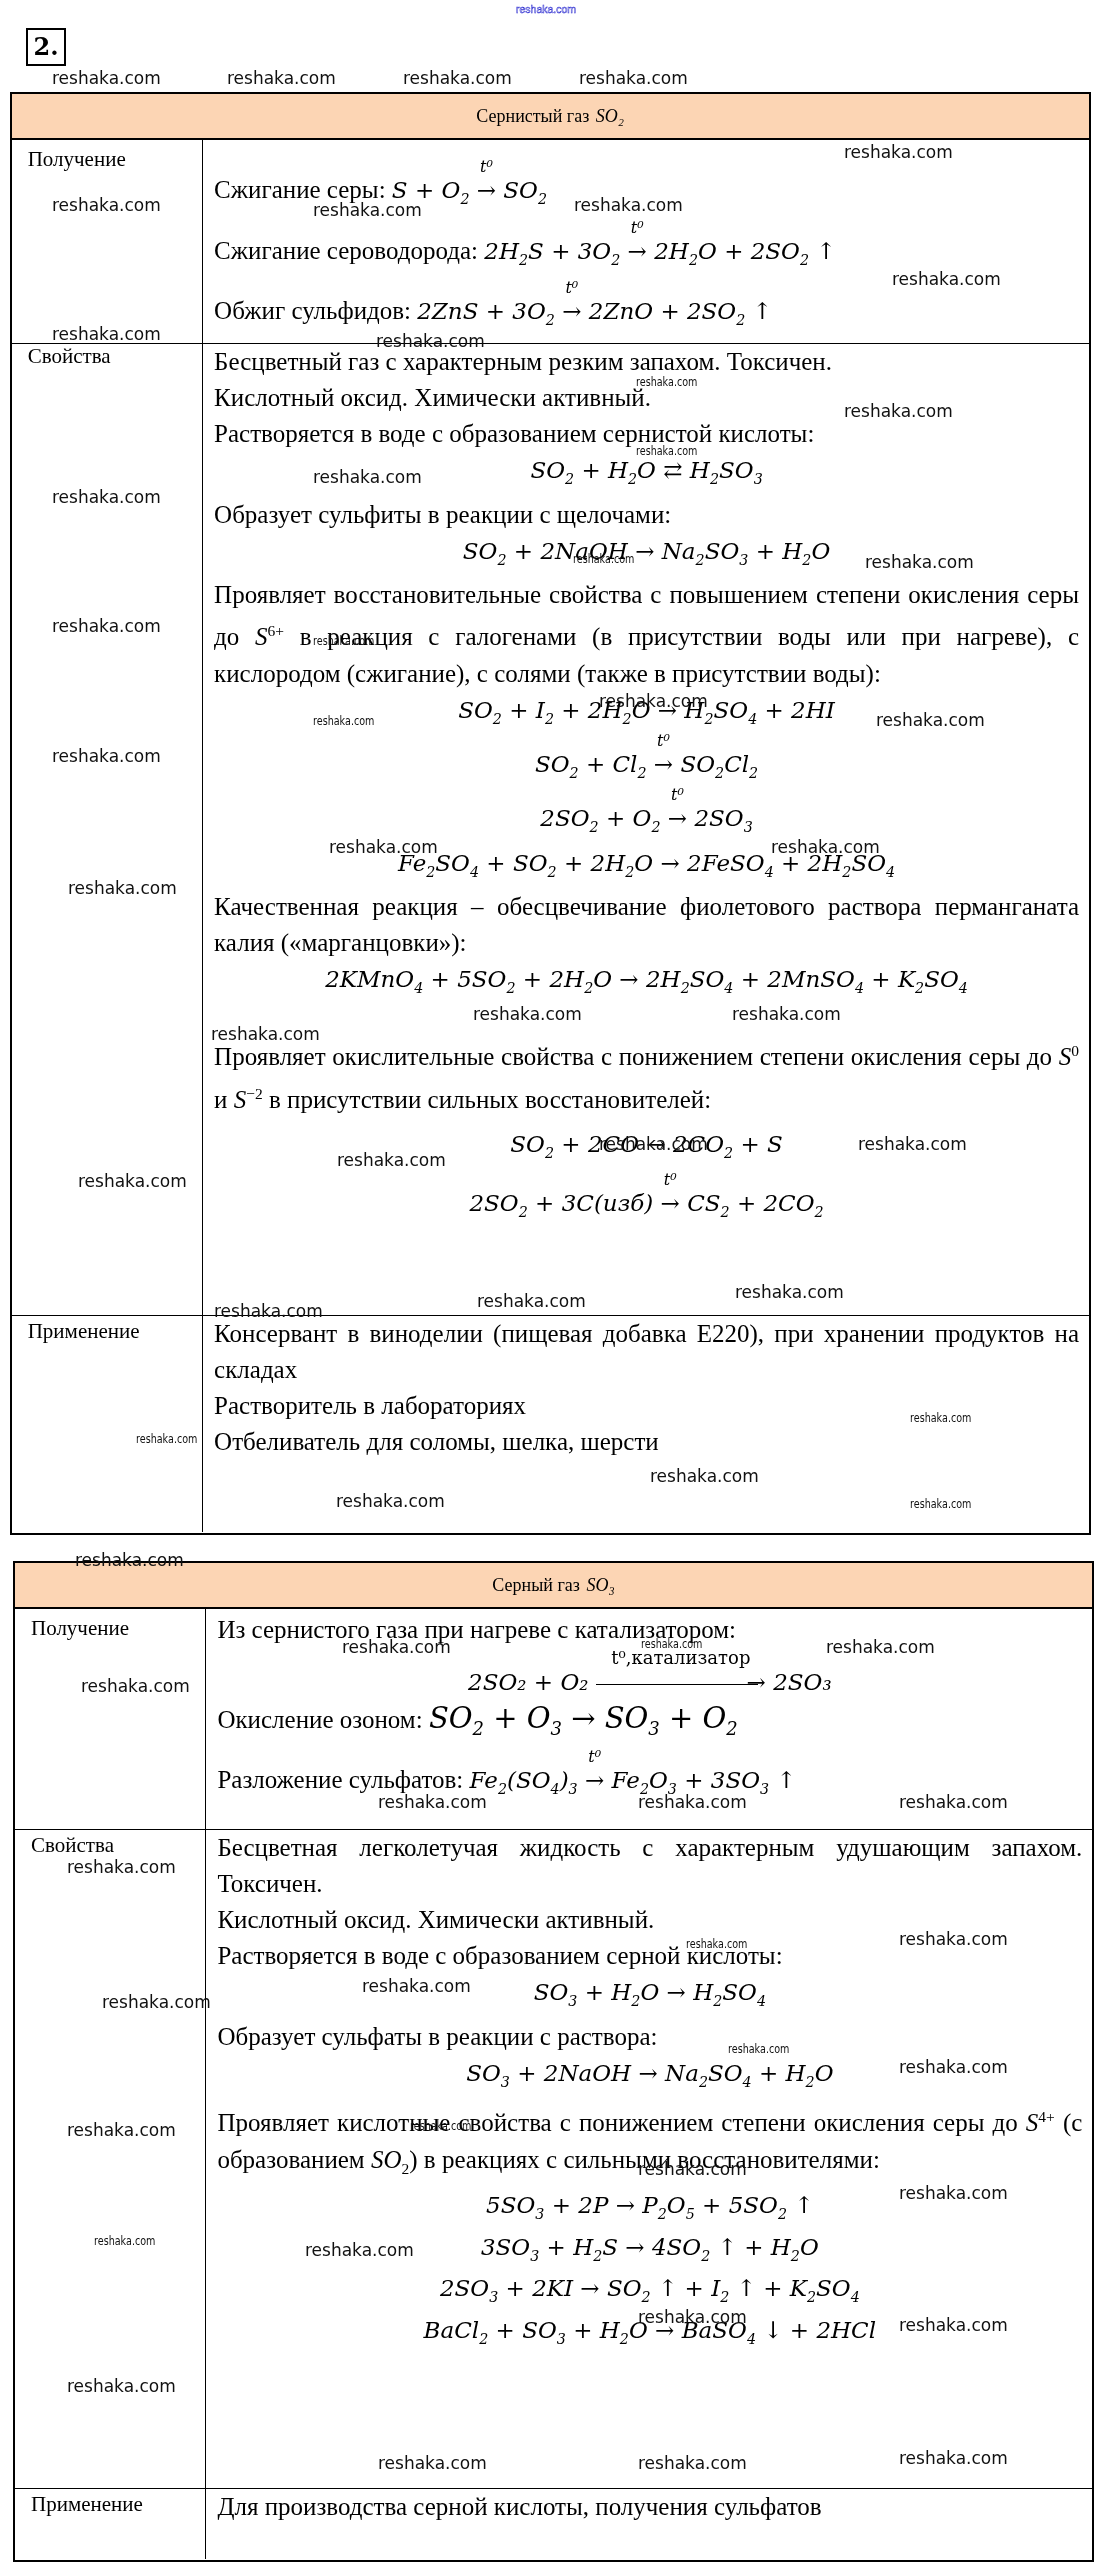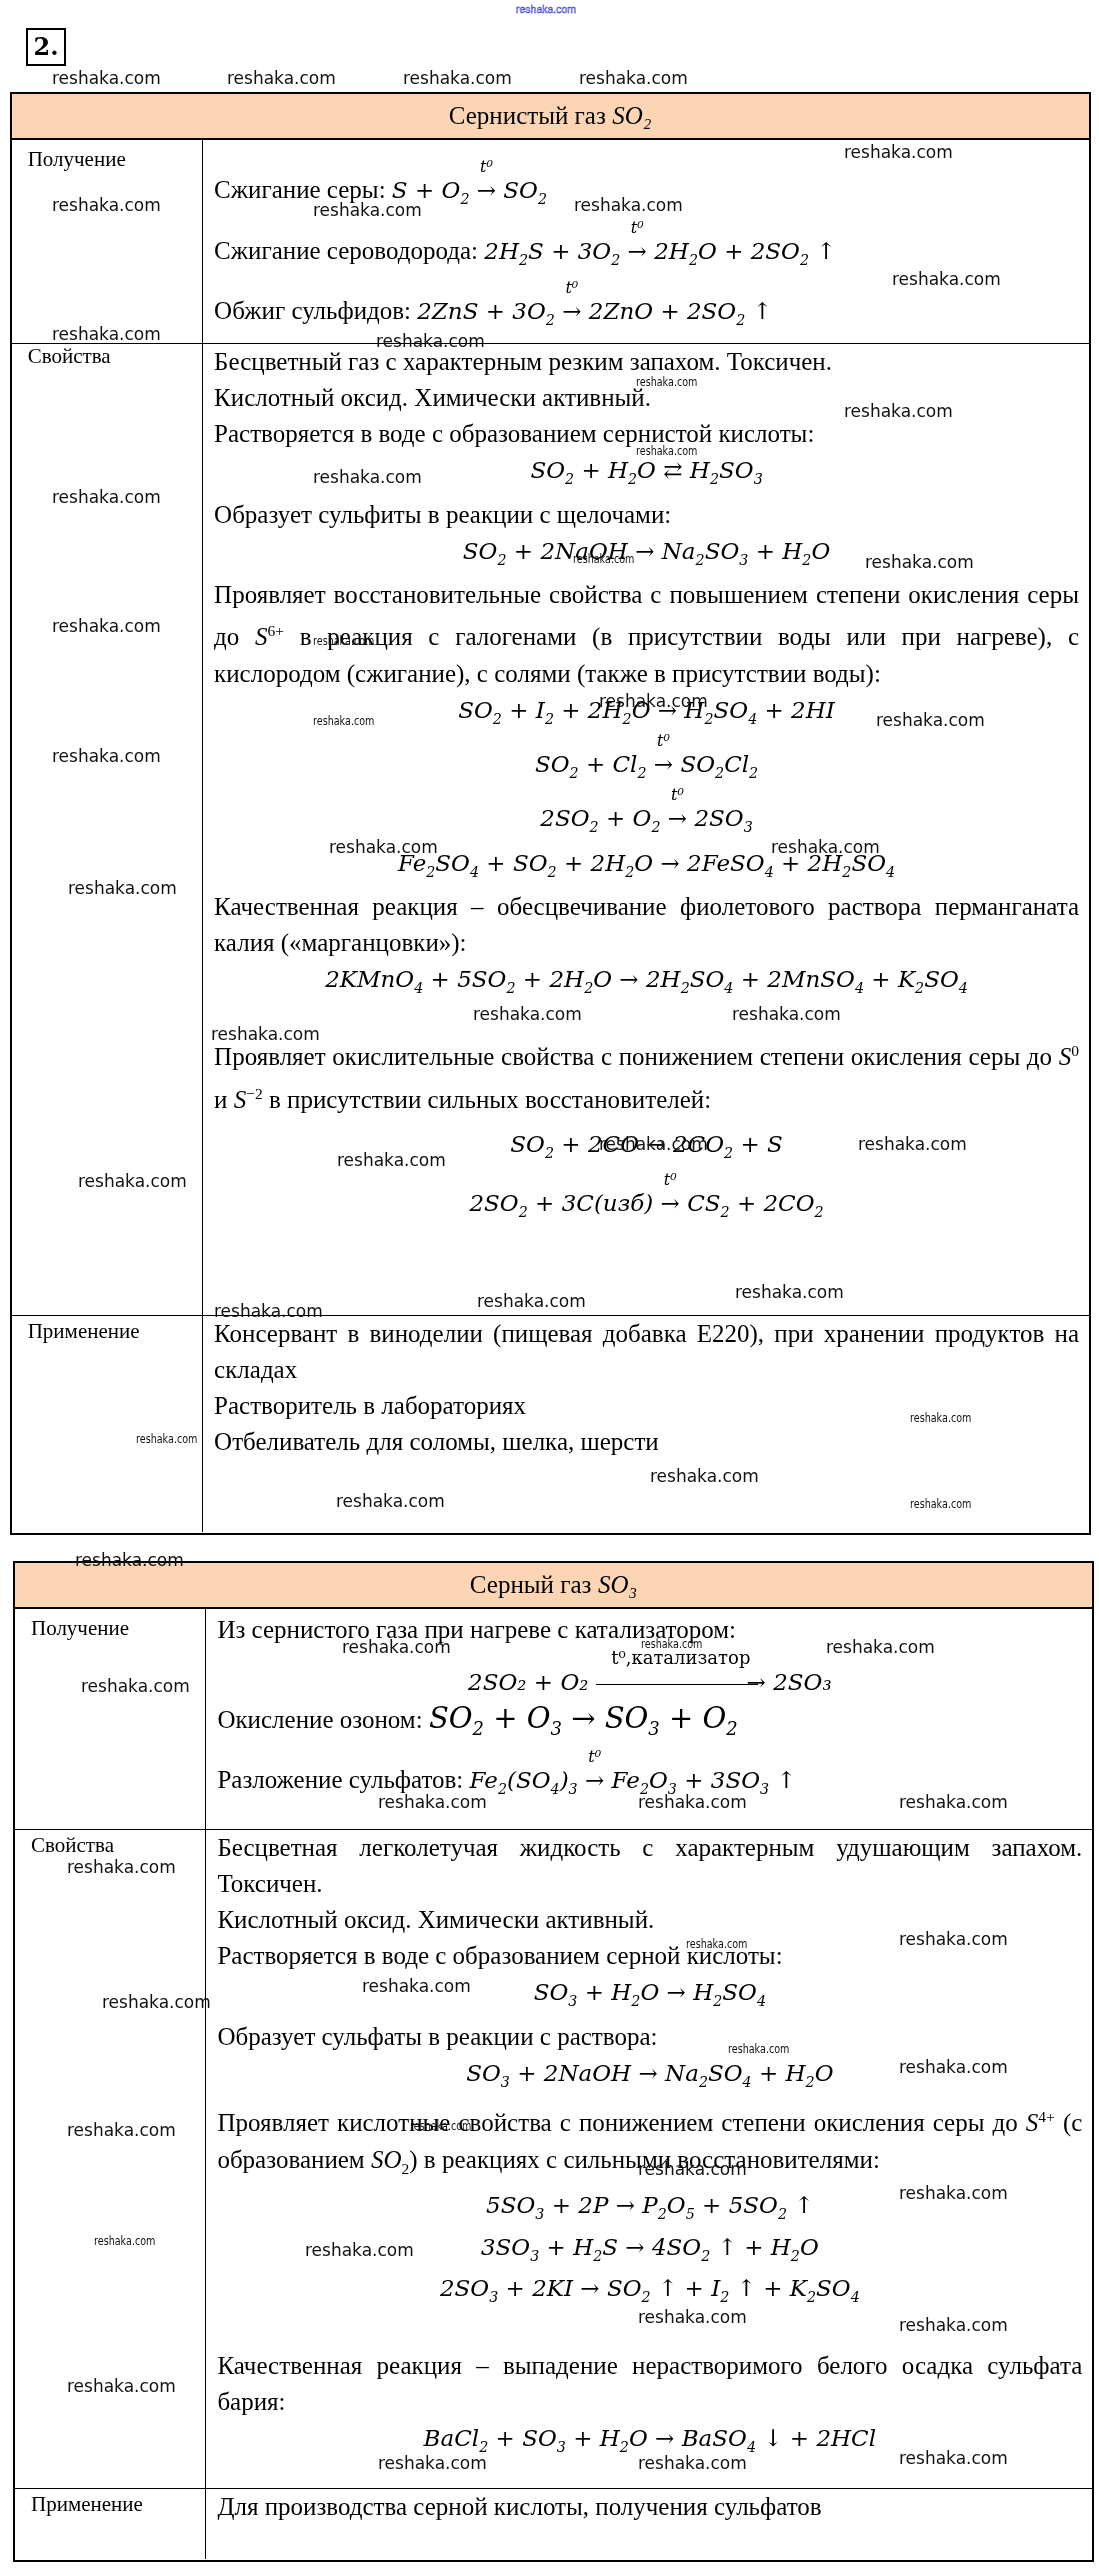--- a/index.html
+++ b/index.html
@@ -9,21 +9,21 @@
             font-size: 10.5px; color: #fff; -webkit-text-stroke: 0.5px #2a2ad0; letter-spacing: 0; }
   .num-box { position: absolute; left: 26px; top: 28px; width: 36px; height: 34px;
              border: 2.4px solid #000; font-family: "DejaVu Serif", serif; font-weight: bold;
              font-size: 24px; line-height: 34px; text-align: center; }
   .wm { position: absolute; font-family: "DejaVu Sans", sans-serif; color: #111; white-space: nowrap; z-index: 5; }
   .wm.med { font-size: 17px; }
   .wm.sm { font-size: 12px; transform: scaleX(0.8); transform-origin: left top; }
 
   .tbl { position: absolute; border: 2.4px solid #000; box-sizing: border-box; }
   .tbl-header { background: #fcd5b4; border-bottom: 2.4px solid #000; text-align: center;
-                font-size: 25px; box-sizing: border-box; display: flex; align-items: center; justify-content: center; }
+                font-size: 18px; box-sizing: border-box; display: flex; align-items: center; justify-content: center; }
   .tbl-header i { font-style: italic; margin-left: 6.5px; }
   .row { position: relative; display: flex; border-bottom: 1.6px solid #000; box-sizing: border-box; }
   .row:last-child { border-bottom: none; }
   .cell-label { width: 191px; border-right: 1.6px solid #000; box-sizing: border-box;
                 padding: 6.5px 0 0 16px; font-size: 21px; }
   .cell-body { flex: 1; padding: 4.9px 9.7px 4.9px 11.4px; font-size: 25px; line-height: 36px; box-sizing: border-box; }
   .line { display: block; text-align: justify; text-align-last: left; white-space: normal; }
   .eq { display: block; text-align: center; font-style: italic; font-family: "DejaVu Serif", serif; font-size: 23px; }
   .eq sub, .line sub { font-size: 0.62em; }
   .eq sup, .line sup { font-size: 0.62em; }
@@ -113,21 +113,20 @@
       <span class="line">Бесцветная легколетучая жидкость с характерным удушающим запахом. Токсичен.</span>
       <span class="line">Кислотный оксид. Химически активный.</span>
       <span class="line">Растворяется в воде с образованием серной кислоты:</span>
       <span class="eq">SO<sub>3</sub> + H<sub>2</sub>O → H<sub>2</sub>SO<sub>4</sub></span>
       <span class="line">Образует сульфаты в реакции с раствора:</span>
       <span class="eq">SO<sub>3</sub> + 2NaOH → Na<sub>2</sub>SO<sub>4</sub> + H<sub>2</sub>O</span>
       <span class="line">Проявляет кислотные свойства с понижением степени окисления серы до <i>S</i><sup>4+</sup> (с образованием <i>SO</i><sub>2</sub>) в реакциях с сильными восстановителями:</span>
       <span class="eq">5SO<sub>3</sub> + 2P → P<sub>2</sub>O<sub>5</sub> + 5SO<sub>2</sub> ↑</span>
       <span class="eq" style="line-height:32px">3SO<sub>3</sub> + H<sub>2</sub>S → 4SO<sub>2</sub> ↑ + H<sub>2</sub>O</span>
       <span class="eq" style="line-height:32px">2SO<sub>3</sub> + 2KI → SO<sub>2</sub> ↑ + I<sub>2</sub> ↑ + K<sub>2</sub>SO<sub>4</sub></span>
-      <span class="line" style="margin-top:36px">Качественная реакция – выпадение нерастворимого белого осадка сульфата бария:</span>
       <span class="eq">BaCl<sub>2</sub> + SO<sub>3</sub> + H<sub>2</sub>O → BaSO<sub>4</sub> ↓ + 2HCl</span>
     </div>
   </div>
 
   <div class="row" style="height:70px;">
     <div class="cell-label" style="padding-top:3.2px">Применение</div>
     <div class="cell-body" style="padding-top:0">
       <span class="line">Для производства серной кислоты, получения сульфатов</span>
     </div>
   </div>

